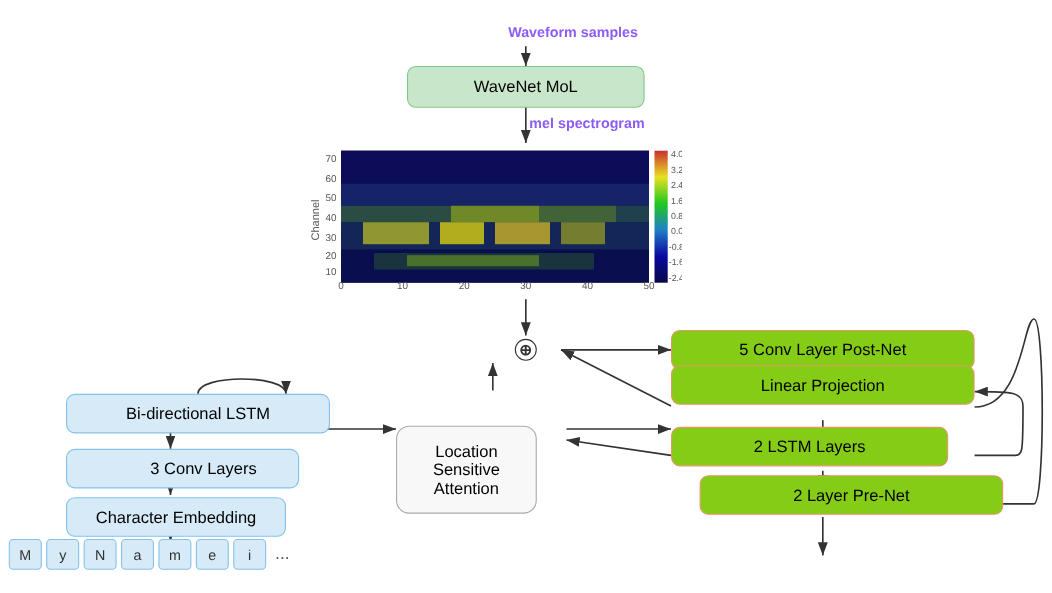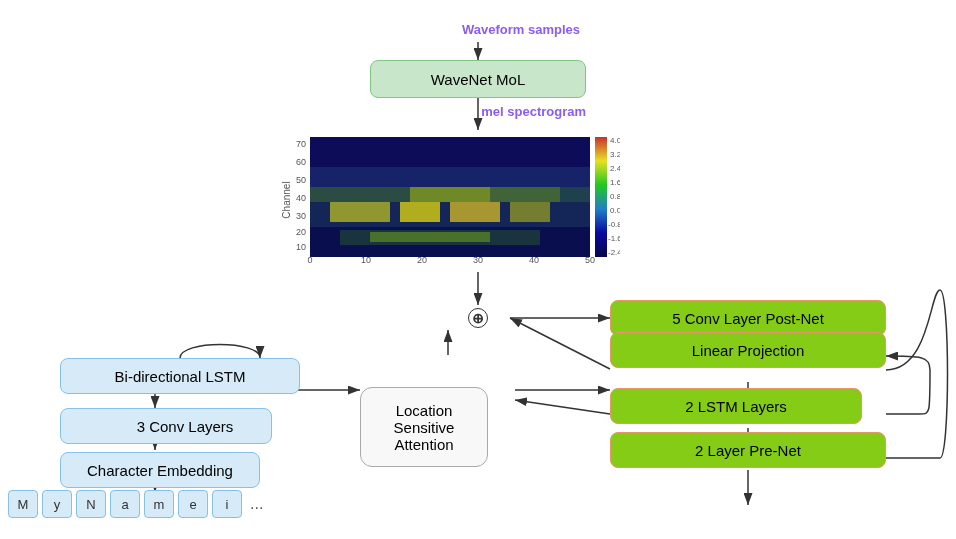--- a/index.html
+++ b/index.html
@@ -256,21 +256,21 @@
   </div>
 
   <div class="box box-orange" style="left:610px; top:332px; width:276px; height:36px;">
     <span>Linear Projection</span>
   </div>
 
   <div class="box box-orange" style="left:610px; top:388px; width:252px; height:36px;">
     <span>2 LSTM Layers</span>
   </div>
 
-  <div class="box box-orange" style="left:610px; top:432px; width:276px; height:36px;">
+  <div class="box box-orange" style="left:636px; top:432px; width:276px; height:36px;">
     <span>2 Layer Pre-Net</span>
   </div>
 
   <div class="box box-white" style="left:360px; top:355px; width:128px; height:80px; border-radius:12px;margin-top:32px;">
     <span style="white-space:pre-line;">Location
 Sensitive
 Attention</span>
   </div>
 
   <div class="box box-blue" style="left:60px; top:358px; width:240px; height:36px;justify-content:center;">

